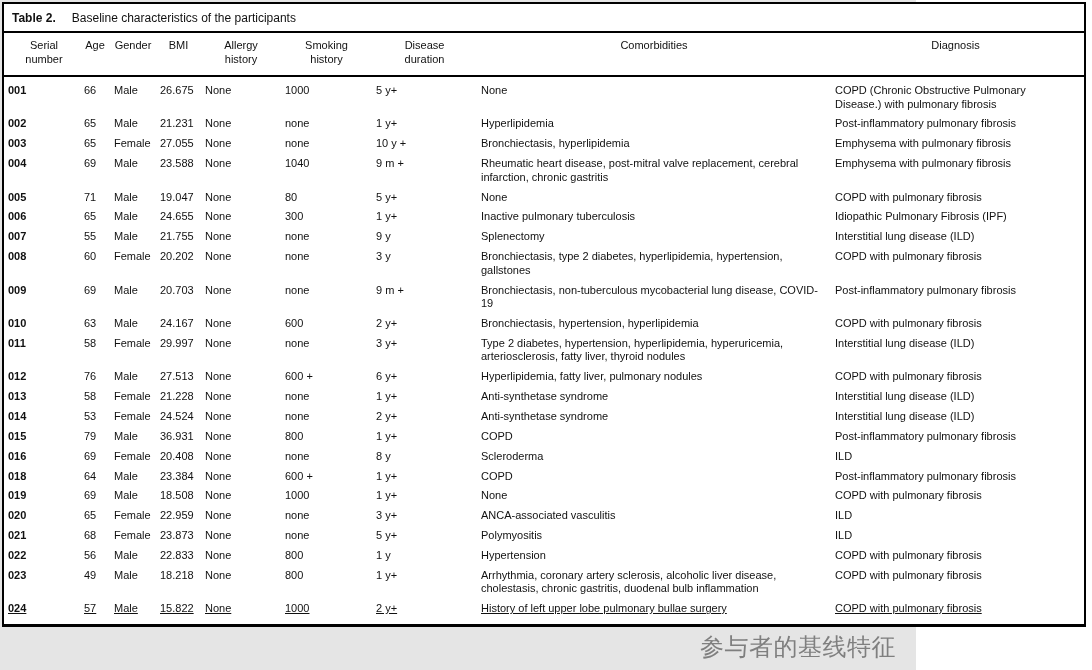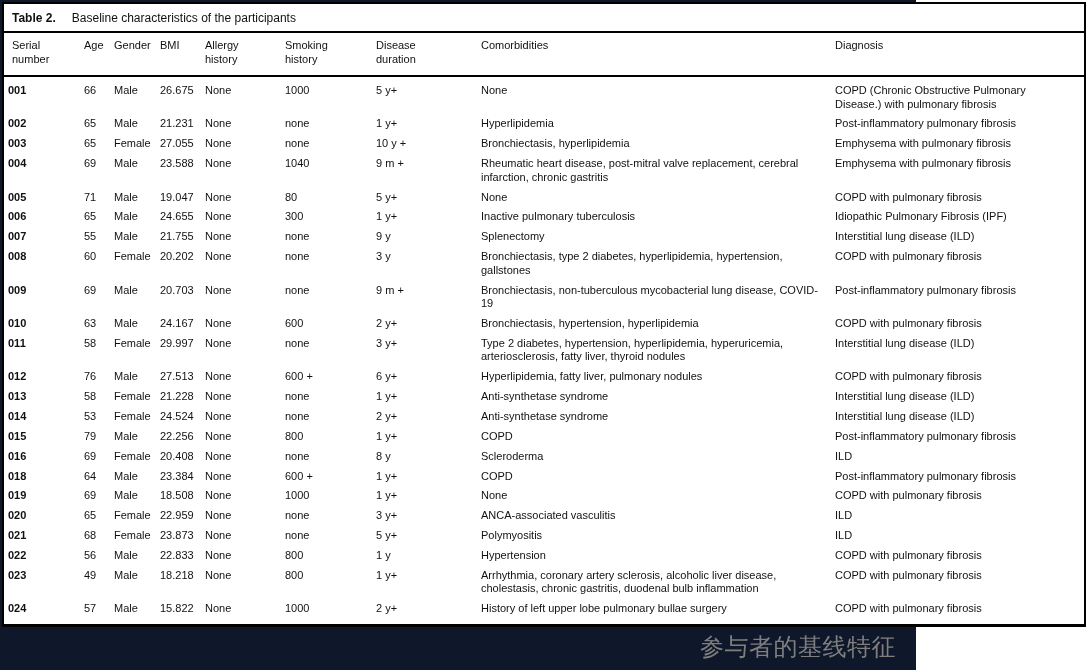--- a/index.html
+++ b/index.html
@@ -2,21 +2,21 @@
 <html><head>
 <meta charset="utf-8">
 <style>
   * { margin: 0; padding: 0; box-sizing: border-box; }
   html, body {
     width: 1092px; height: 670px;
     background: #ffffff;
     font-family: "Liberation Sans", "DejaVu Sans", sans-serif;
     color: #111111;
   }
-  .page { position: relative; width: 916px; height: 670px; background: #0f172a; }
+  .page { position: relative; width: 916px; height: 670px; background: #e5e5e5; }
 
   .table-frame {
     position: absolute;
     left: 2px; top: 2px;
     width: 1084px;
     border: 2px solid #000;
     border-bottom-width: 3px;
     background: #fff;
   }
 
@@ -39,38 +39,38 @@
   col.c-age      { width: 30px; }
   col.c-gender   { width: 46px; }
   col.c-bmi      { width: 45px; }
   col.c-allergy  { width: 80px; }
   col.c-smoking  { width: 91px; }
   col.c-duration { width: 105px; }
   col.c-comorb   { width: 354px; }
   col.c-diag     { width: auto; }
 
   thead th {
-    text-align: left;
+    text-align: center;
     vertical-align: top;
     font-weight: normal;
     padding: 6px 8px 9px 0;
     border-bottom: 2.5px solid #000;
   }
   thead th:first-child { padding-left: 8px; }
   .hdr-wrap { display: inline-block; max-width: 48px; }
 
   tbody td {
     vertical-align: top;
     padding: 3.2px 10px 3.2px 0;
   }
   tbody td:first-child { padding-left: 4px; font-weight: bold; margin-left: 40px; }
   tbody td:nth-child(8) { padding-right: 14px; }
   tbody td:nth-child(9) { padding-right: 38px; }
   tbody tr:first-child td { padding-top: 7px; }
-  tbody tr:last-child td { padding-bottom: 8px; }
+  tbody tr:last-child td { padding-bottom: 8px; text-decoration: underline; }
 
   .cn-footnote {
     position: absolute;
     right: 20px;
     top: 632px;
     font-size: 24px;
     line-height: 30px;
     letter-spacing: 0.5px;
     color: #7f7f7f;
     font-family: "DejaVu Sans", sans-serif;
@@ -264,21 +264,21 @@
             <td>None</td>
             <td>none</td>
             <td>2 y+</td>
             <td>Anti-synthetase syndrome</td>
             <td>Interstitial lung disease (ILD)</td>
           </tr>
           <tr>
             <td>015</td>
             <td>79</td>
             <td>Male</td>
-            <td>22.256</td>
+            <td>36.931</td>
             <td>None</td>
             <td>800</td>
             <td>1 y+</td>
             <td>COPD</td>
             <td>Post-inflammatory pulmonary fibrosis</td>
           </tr>
           <tr>
             <td>016</td>
             <td>69</td>
             <td>Female</td>

